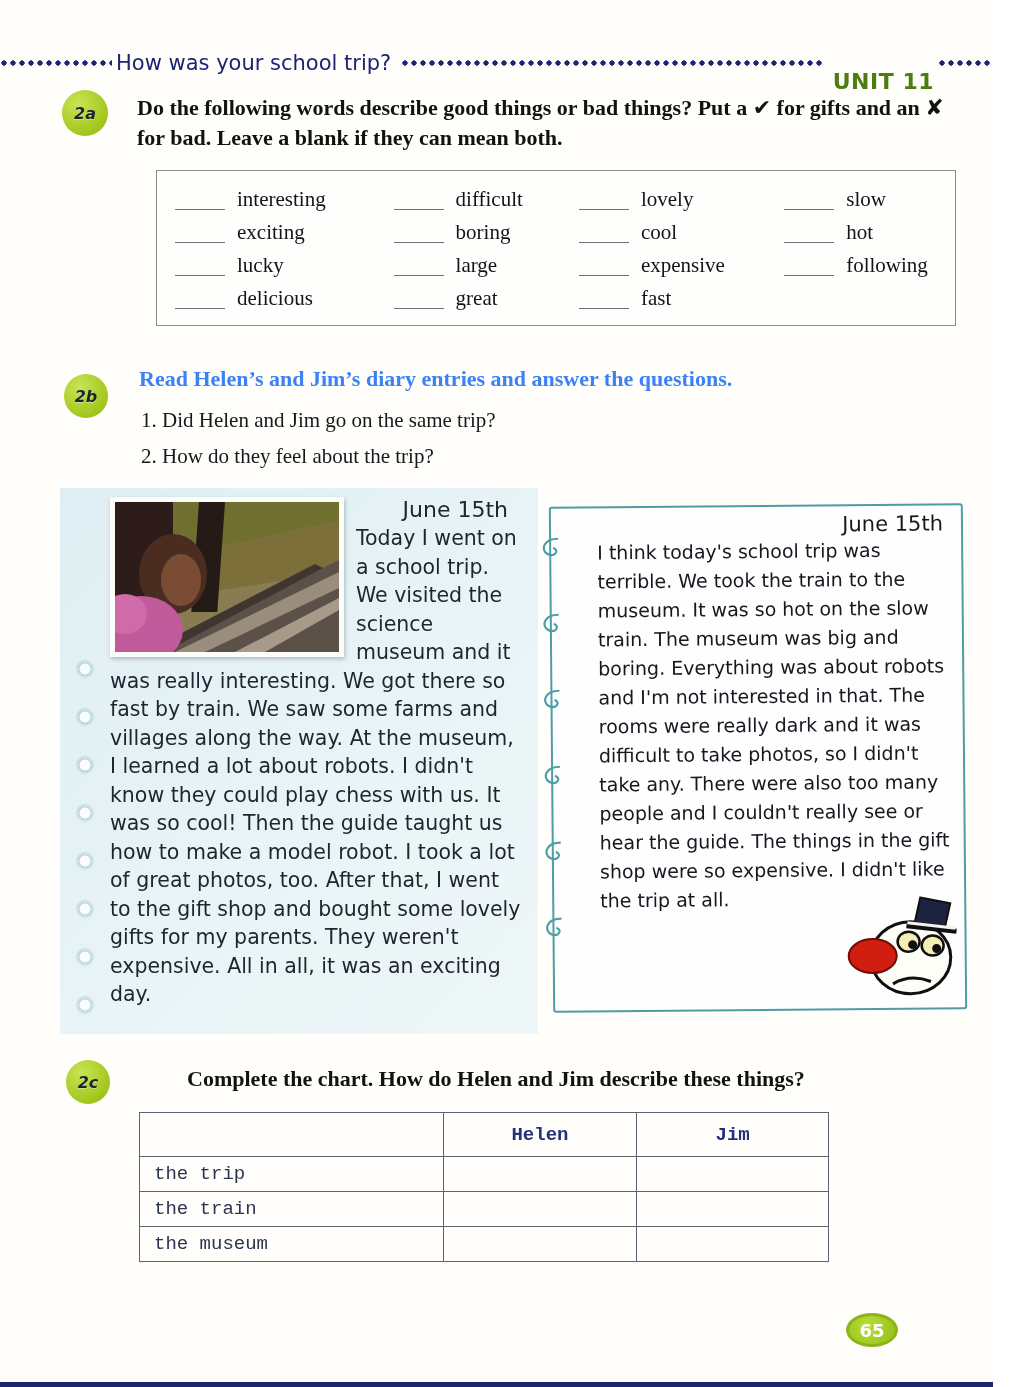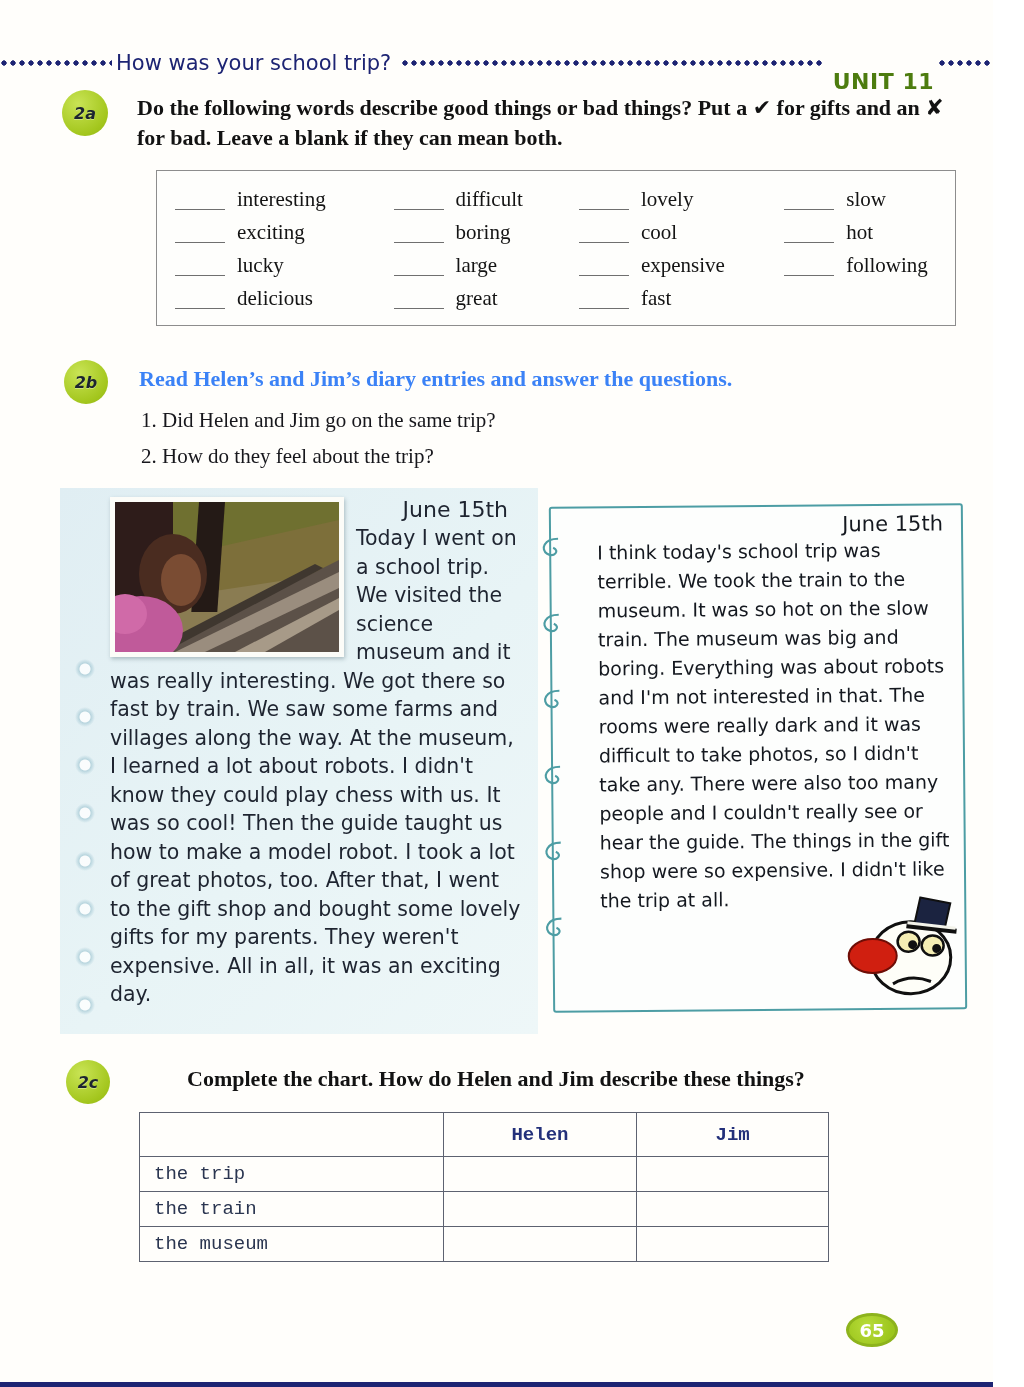--- a/index.html
+++ b/index.html
@@ -178,21 +178,21 @@
     <div class="word-item">
         <span class="blank"></span>
         <span class="word">great</span>
       </div>
     <div class="word-item">
         <span class="blank"></span>
         <span class="word">fast</span>
       </div>
   </div>
 
-  <div class="badge" style="left:64px; top:360px; width:44px; height:44px;">2b</div>
+  <div class="badge" style="left:64px; top:374px; width:44px; height:44px;">2b</div>
   <div class="task-2b-text">Read Helen’s and Jim’s diary entries and answer the questions.</div>
   <div class="question q1">1. Did Helen and Jim go on the same trip?</div>
   <div class="question q2">2. How do they feel about the trip?</div>
 
   <div class="diary-helen">
     <div class="holes"></div>
     <div class="photo-frame">
       <svg width="224" height="150" viewBox="0 0 224 150">
         <rect x="0" y="0" width="224" height="150" fill="#8a7c52"></rect>
         <rect x="0" y="0" width="224" height="58" fill="#6f7030"></rect>

